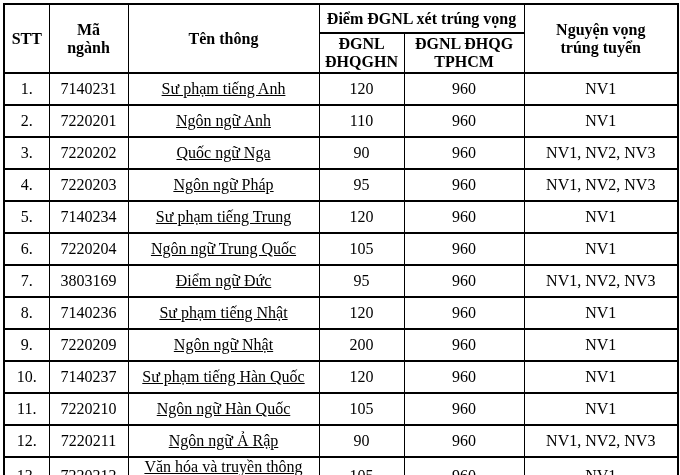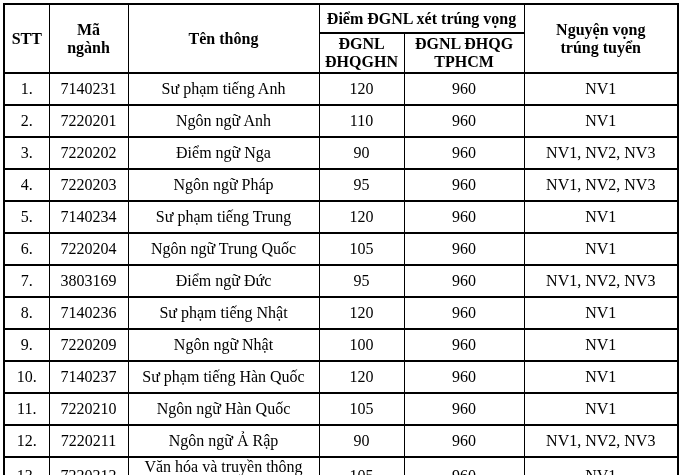--- a/index.html
+++ b/index.html
@@ -42,20 +42,21 @@
   .col-hn    { width: 85px; }
   .col-hcm   { width: 120px; }
   .col-nv    { width: 154px; }
   .group-header-cell { height: 27px; white-space: nowrap; }
   .subheader-row th { height: 38px; margin-top: 39px; }
   .score-table tbody td { height: 30px; }
   .cell-name {
     text-align: left;
     padding-left: 7px;
     padding-right: 4px;
+    text-decoration: underline;
   }
   .wrap-narrow   { display: inline-block; max-width: 56px; font-family: Liberation Serif, serif; }
   .wrap-nv       { display: inline-block; max-width: 112px; }
 </style>
 </head>
 <body>
 
 <div class="page">
   <table class="score-table">
     <colgroup>
@@ -98,21 +99,21 @@
     <td class="cell-code">7220201</td>
     <td class="cell-name">Ngôn ngữ Anh</td>
     <td class="cell-hn">110</td>
     <td class="cell-hcm">960</td>
     <td class="cell-nv">NV1</td>
   </tr>
 
   <tr>
     <td class="cell-stt">3.</td>
     <td class="cell-code">7220202</td>
-    <td class="cell-name">Điểm ngữ Nga</td>
+    <td class="cell-name">Quốc ngữ Nga</td>
     <td class="cell-hn">90</td>
     <td class="cell-hcm">960</td>
     <td class="cell-nv">NV1, NV2, NV3</td>
   </tr>
 
   <tr>
     <td class="cell-stt">4.</td>
     <td class="cell-code">7220203</td>
     <td class="cell-name">Ngôn ngữ Pháp</td>
     <td class="cell-hn">95</td>
@@ -153,21 +154,21 @@
     <td class="cell-name">Sư phạm tiếng Nhật</td>
     <td class="cell-hn">120</td>
     <td class="cell-hcm">960</td>
     <td class="cell-nv">NV1</td>
   </tr>
 
   <tr>
     <td class="cell-stt">9.</td>
     <td class="cell-code">7220209</td>
     <td class="cell-name">Ngôn ngữ Nhật</td>
-    <td class="cell-hn">100</td>
+    <td class="cell-hn">200</td>
     <td class="cell-hcm">960</td>
     <td class="cell-nv">NV1</td>
   </tr>
 
   <tr>
     <td class="cell-stt">10.</td>
     <td class="cell-code">7140237</td>
     <td class="cell-name">Sư phạm tiếng Hàn Quốc</td>
     <td class="cell-hn">120</td>
     <td class="cell-hcm">960</td>

